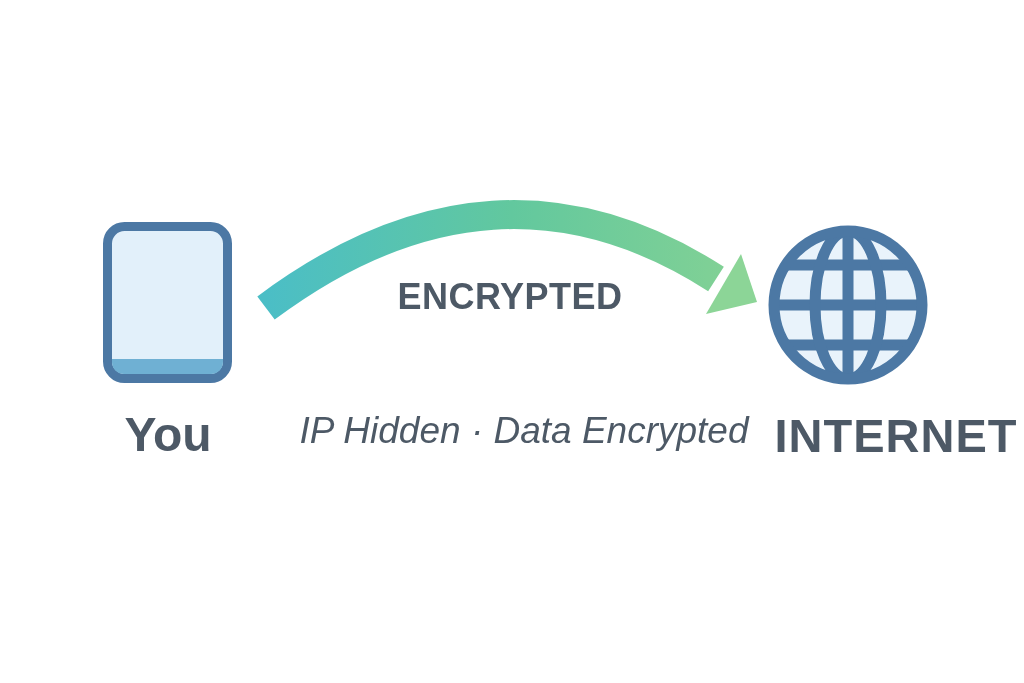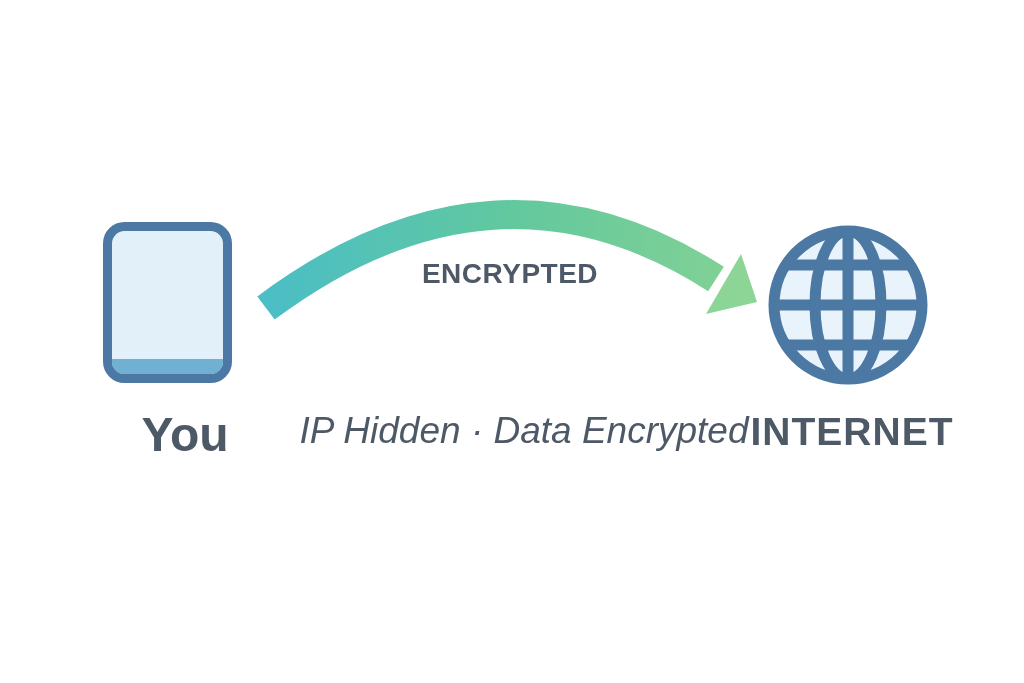--- a/index.html
+++ b/index.html
@@ -33,30 +33,30 @@
   .globe-line{stroke:var(--globe-stroke);stroke-width:11;fill:none;}
   .label{
     position:absolute;
     transform:translateX(-50%);
     color:var(--text);
     white-space:nowrap;
     line-height:1;
   }
   .you-label{
     left:168px;top:411px;
-    font-size:48px;font-weight:700;margin-left:17px;
+    font-size:48px;font-weight:700;
   }
   .internet-label{
-    left:852px;top:412px;
-    font-size:39px;font-weight:700;
+    left:896px;top:412px;
+    font-size:47px;font-weight:700;
     letter-spacing:1px;
   }
   .tunnel-title{
-    left:510px;top:252px;
-    font-size:28px;font-weight:700;
+    left:510px;top:275px;
+    font-size:36px;font-weight:700;
     line-height:44px;
     text-align:center;
     letter-spacing:0.5px;
   }
   .tunnel-subtitle{
     left:524px;top:412px;
     font-size:37px;font-weight:400;
     font-style:italic;
   }
 </style>

